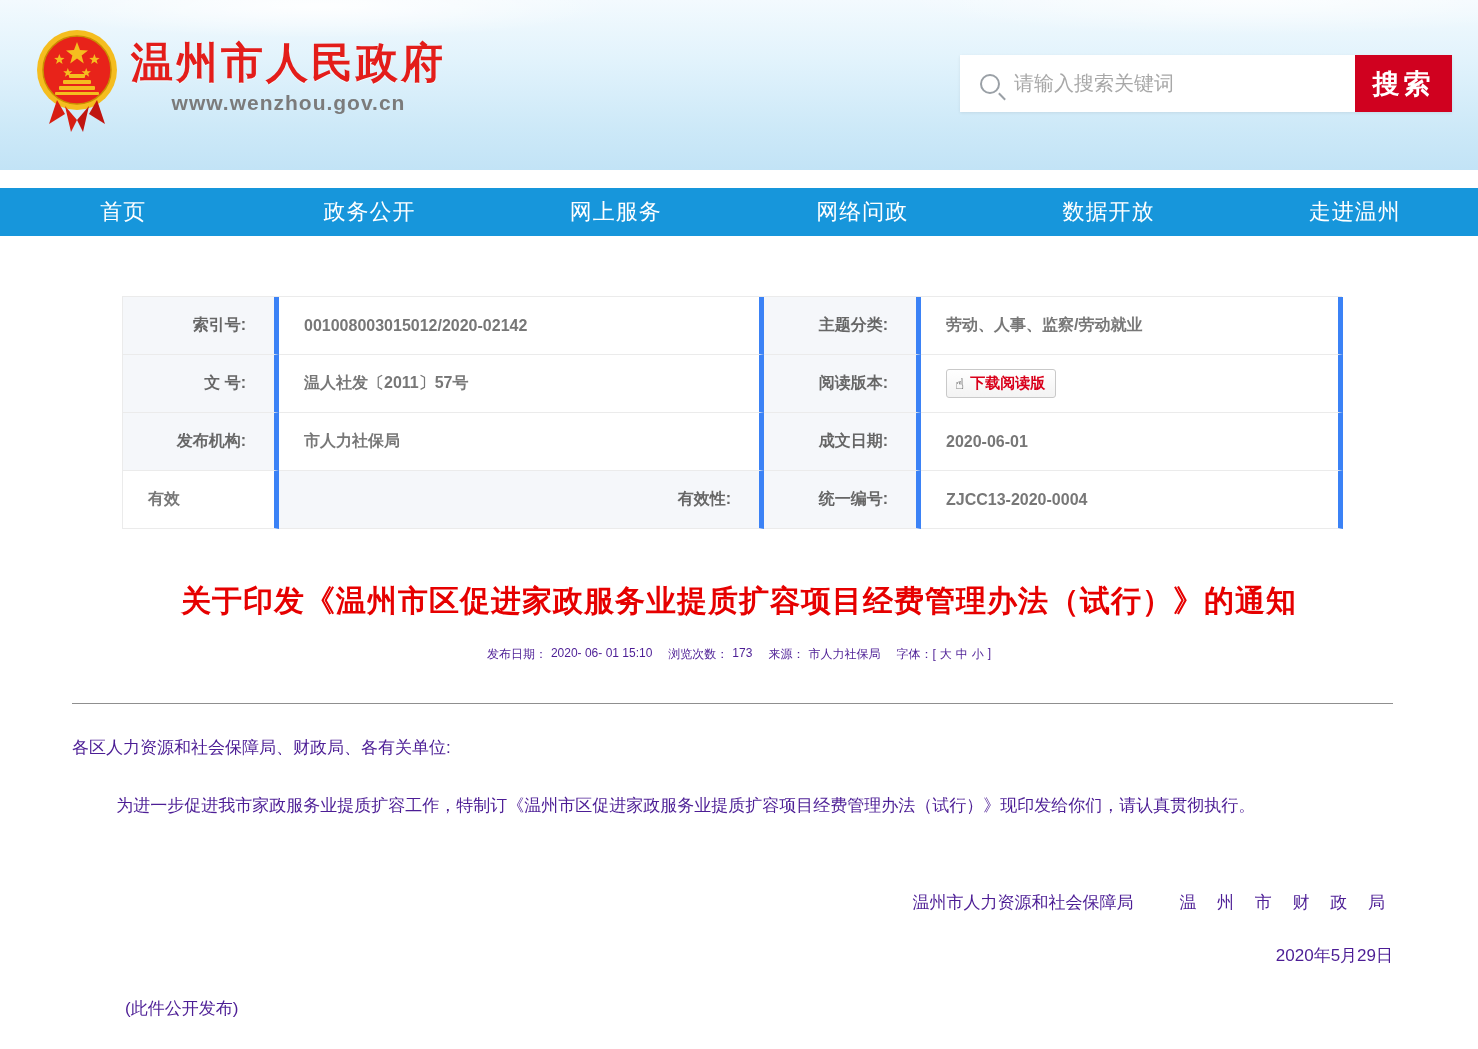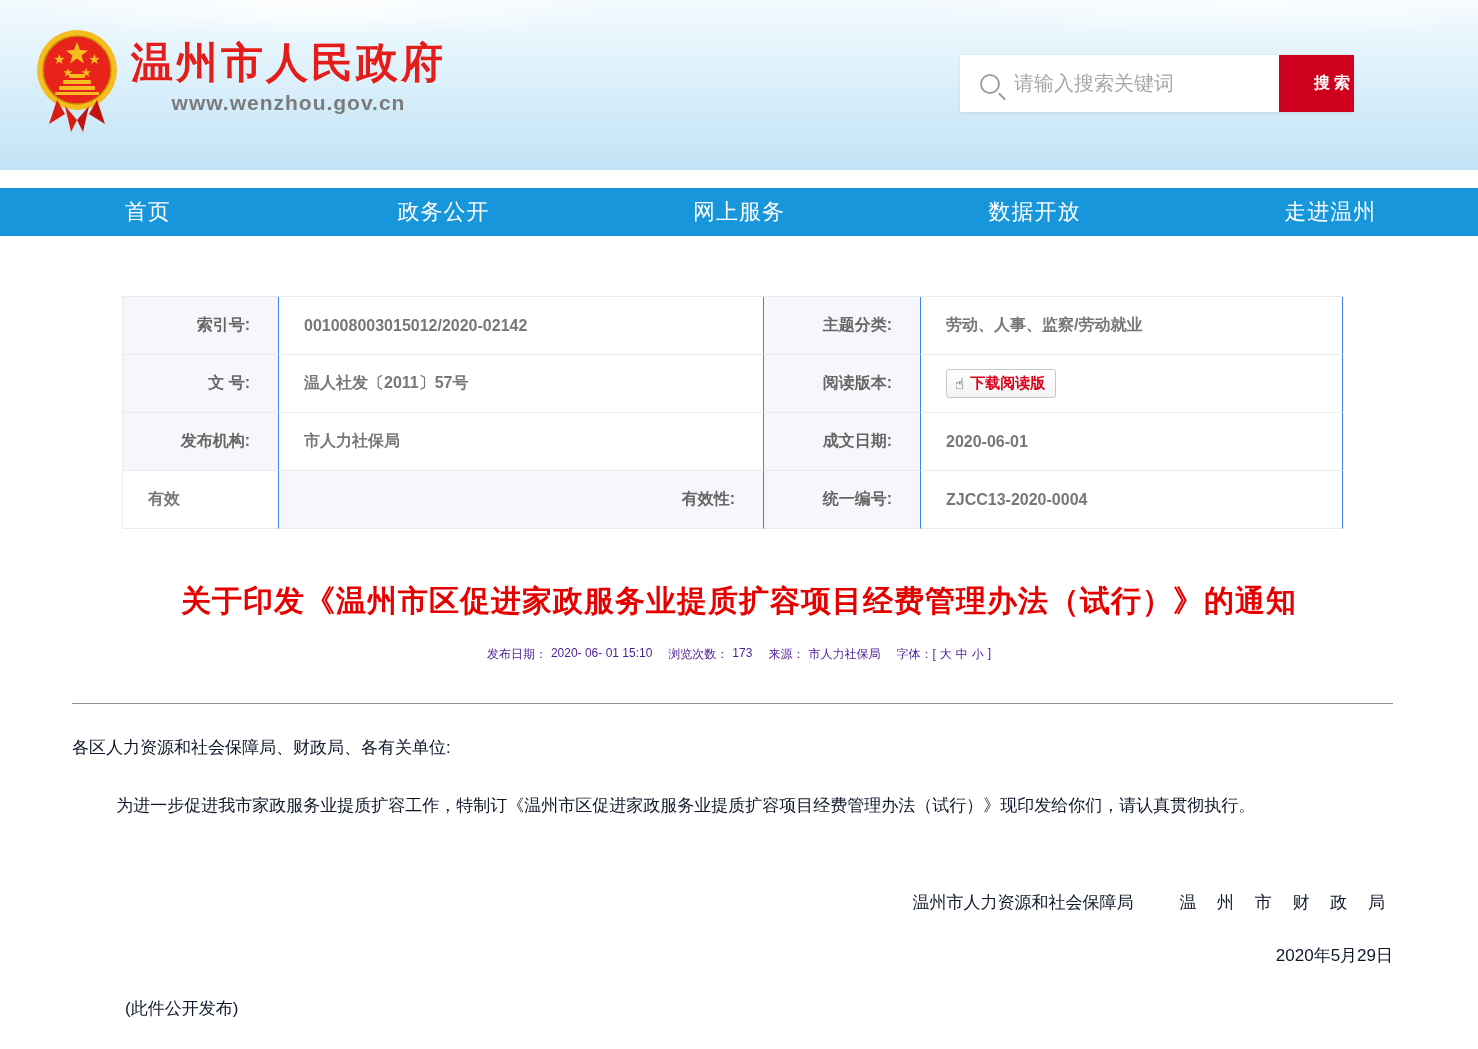--- a/index.html
+++ b/index.html
@@ -11,58 +11,58 @@
     background:linear-gradient(180deg,#f3fafe 0%,#e2f3fc 35%,#cde9f8 75%,#c2e3f6 100%); }
   .site-header::before{ content:""; position:absolute; left:0; top:0; width:100%; height:60px;
     background:radial-gradient(ellipse 420px 46px at 320px 6px, rgba(255,255,255,.9), rgba(255,255,255,0) 70%),
                radial-gradient(ellipse 500px 50px at 1250px 0px, rgba(255,255,255,.7), rgba(255,255,255,0) 70%); }
   .logo-wrap{ position:absolute; left:35px; top:28px; display:flex; align-items:flex-start; }
   .emblem{ width:84px; height:104px; }
   .logo-text{ margin-left:12px; padding-top:12px; }
   .site-name{ font-size:42px; font-weight:bold; color:#e31d1a; letter-spacing:3px; line-height:1.1;
     text-shadow:0 1px 0 rgba(255,255,255,.6); }
   .site-url{ margin-top:5px; text-align:center; font-size:21px; font-weight:bold; color:#7b7b7b; letter-spacing:1px; }
-  .search-box{ position:absolute; left:960px; top:55px; width:394px; height:57px; display:flex;
+  .search-box{ position:absolute; left:960px; top:55px; width:492px; height:57px; display:flex;
     box-shadow:0 1px 3px rgba(0,0,0,.08); }
   .search-field{ flex:1; background:#fff; display:flex; align-items:center; padding-left:20px; }
   .search-icon{ width:20px; height:20px; border:2px solid #9aa0a6; border-radius:50%; position:relative; flex:none; }
   .search-icon::after{ content:""; position:absolute; width:2px; height:9px; background:#9aa0a6;
     transform:rotate(-45deg); left:19px; top:16px; }
   .search-input{ border:none; outline:none; flex:1; height:100%; font-size:20px; color:#333;
     padding-left:14px; background:transparent; font-family:inherit; }
   .search-input::placeholder{ color:#a8a8a8; }
   .search-btn{ width:97px; height:57px; background:#d0011f; color:#fff; border:none;
-    font-size:16px; font-weight:bold; letter-spacing:4px; cursor:pointer; font-family:inherit;text-align:right; }
+    font-size:27px; font-weight:bold; letter-spacing:4px; cursor:pointer; font-family:inherit; }
 
   
   .main-nav{ margin-top:18px; height:48px; background:#1796db; display:flex; }
   .nav-item{ flex:1; display:flex; align-items:center; justify-content:center;
     color:#fff; font-size:22px; letter-spacing:1px; cursor:pointer; }
 
   
   .meta-table{ width:1220px; margin:60px auto 0 122px; display:grid;
     grid-template-columns:156px 485px 157px 422px; border-top:1px solid #ebebeb; border-left:1px solid #ebebeb; }
   .meta-cell{ height:58px; display:flex; align-items:center;
-    border-right:1px solid #3b82f6; border-bottom:1px solid #ebebeb; font-size:16px; font-weight:bold; }
+    border-right:5px solid #3b82f6; border-bottom:1px solid #ebebeb; font-size:16px; font-weight:bold; }
   .meta-label{ background:#f5f7fa; color:#666; justify-content:flex-end; padding-right:28px; }
   .meta-value{ background:#fff; color:#777; padding-left:25px; }
   .dl-btn{ display:inline-flex; align-items:center; gap:6px; border:1px solid #c9c9c9; border-radius:3px;
     background:linear-gradient(#fff,#f3f3f3); padding:4px 10px 4px 8px; cursor:pointer; font-family:inherit; }
   .dl-hand{ font-size:15px; color:#111; line-height:1; }
   .dl-text{ color:#d9001b; font-size:15px; font-weight:bold; }
 
   
   .doc-title{ margin-top:52px; text-align:center; color:#e60000; font-size:30px; font-weight:bold; letter-spacing:1px; }
   .doc-meta{ margin-top:24px; display:flex; justify-content:center; gap:16px;
     font-size:12px; color:#4c1d95; }
   .doc-meta .seg{ display:flex; gap:4px; }
   .font-links{ display:flex; gap:8px; }
   .font-link{ cursor:pointer; }
   .divider{ margin:40px 85px 0 72px; border-top:1px solid #8f8f8f; }
-  .doc-body{ margin:0 85px 0 72px; color:#0f172a; font-size:17px; }
+  .doc-body{ margin:0 85px 0 72px; color:#4c1d95; font-size:17px; }
   .salutation{ margin-top:30px; line-height:1.6; }
   .paragraph{ margin-top:28px; text-indent:2.6em; line-height:2.0; }
   .signature-row{ margin-top:68px; display:flex; justify-content:flex-end; align-items:center; gap:46px; }
   .sig-org2{ letter-spacing:8px; }
   .signature-date{ margin-top:30px; text-align:right; }
   .footnote{ margin-top:30px; padding-left:53px; }
 </style>
 </head>
 <body>
 
@@ -100,20 +100,21 @@
       <input class="search-input" type="text" placeholder="请输入搜索关键词" style="">
     </div>
     <button class="search-btn">搜索</button>
   </div>
 </div>
 
 <div class="main-nav">
   <div class="nav-item">首页</div>
   <div class="nav-item">政务公开</div>
   <div class="nav-item">网上服务</div>
+  <div class="nav-item">网络问政</div>
   <div class="nav-item">数据开放</div>
   <div class="nav-item">走进温州</div>
 </div>
 
 <div class="meta-table">
 
   <div class="meta-cell meta-label">索引号:</div>
   <div class="meta-cell meta-value">001008003015012/2020-02142</div>
   <div class="meta-cell meta-label">主题分类:</div>
   <div class="meta-cell meta-value">劳动、人事、监察/劳动就业</div>

